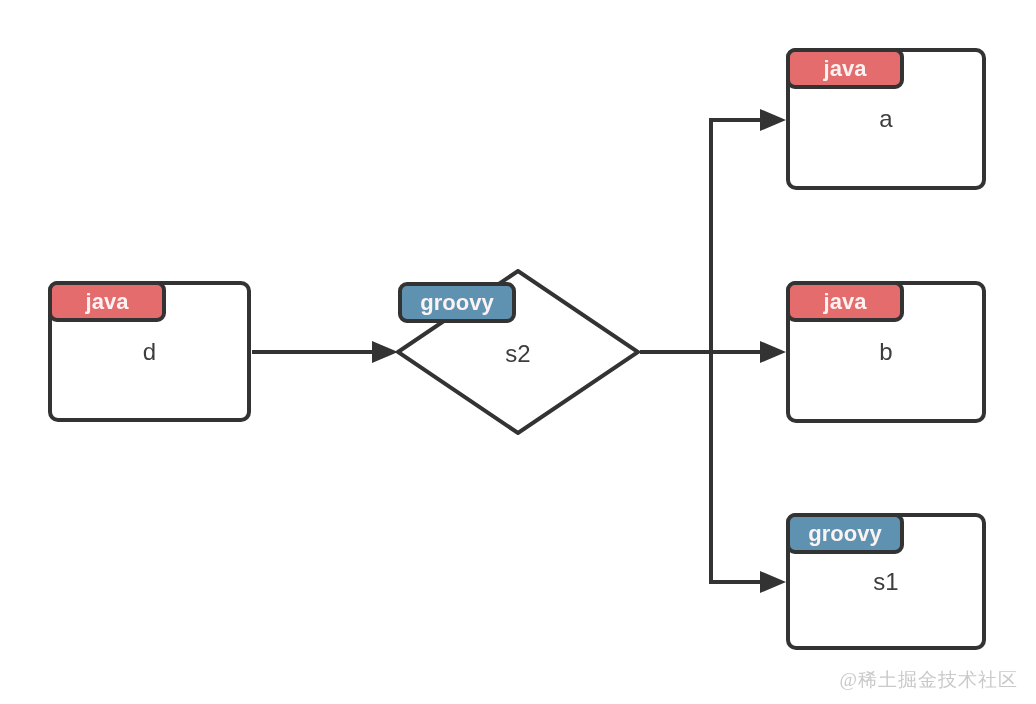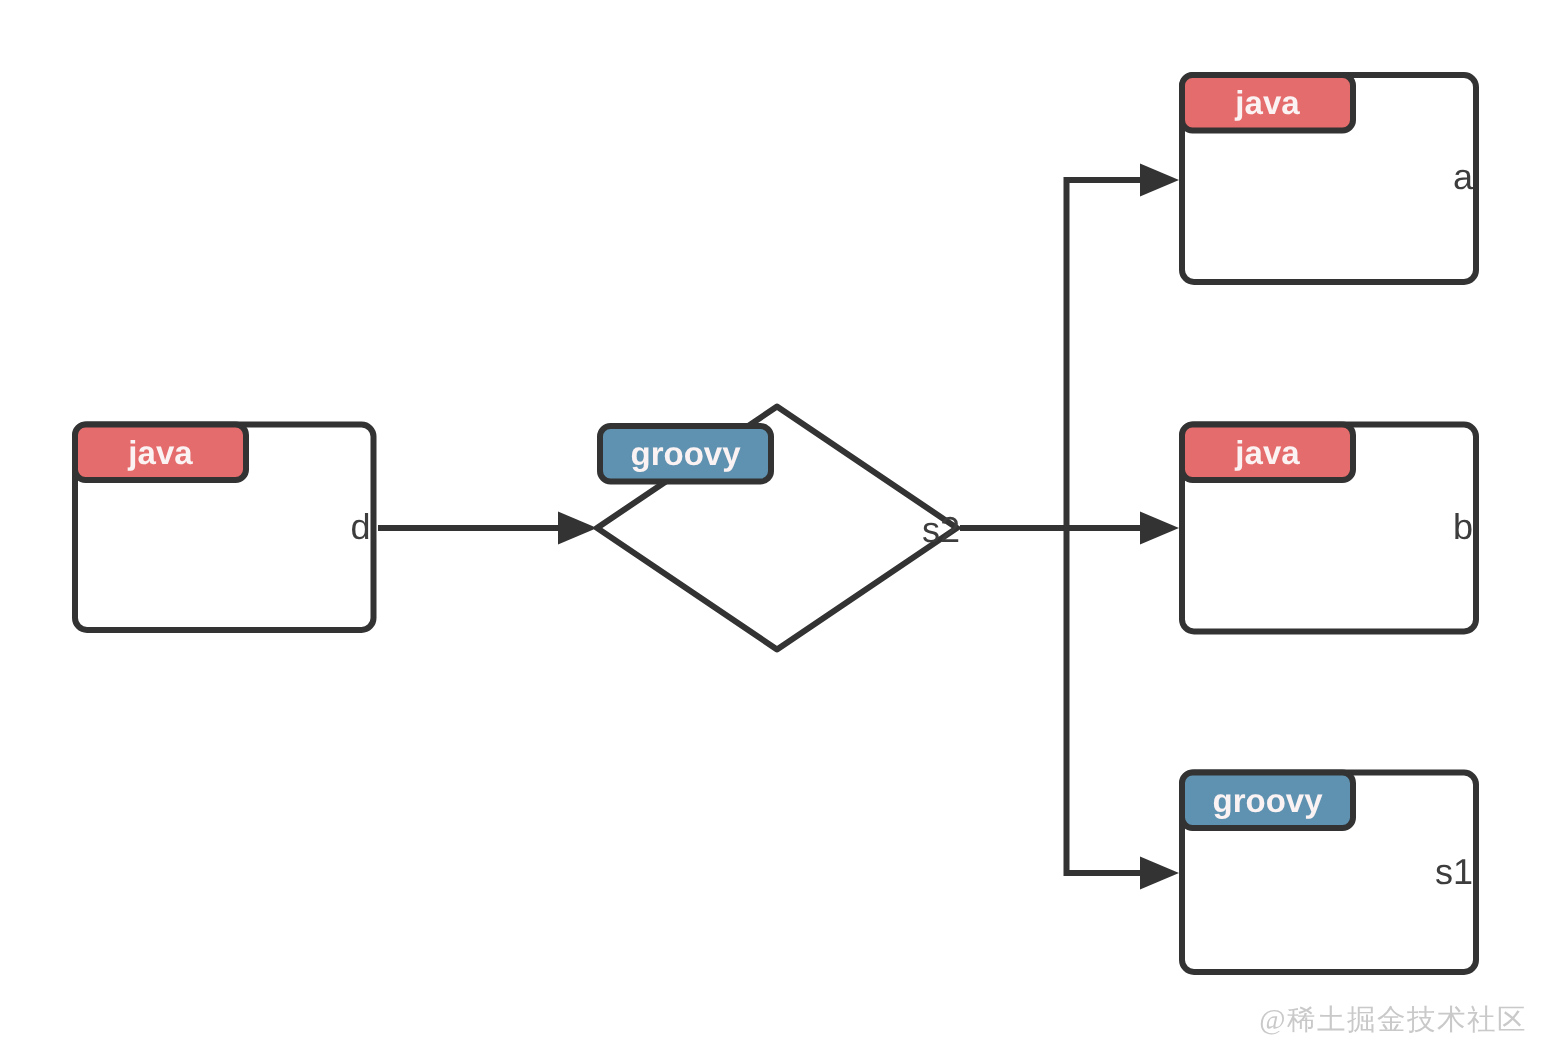--- a/index.html
+++ b/index.html
@@ -16,21 +16,21 @@
     left: 0; top: 0;
   }
   .node {
     position: absolute;
     box-sizing: border-box;
     background: #ffffff;
     border: 4px solid #333333;
     border-radius: 10px;
     display: flex;
     align-items: center;
-    justify-content: flex-end;
+    justify-content: center;
   }
   .node-label {
     font-size: 24px;
     color: #3d3d3d;
     line-height: 1;
   }
   .tag {
     position: absolute;
     left: -4px;
     top: -4px;

